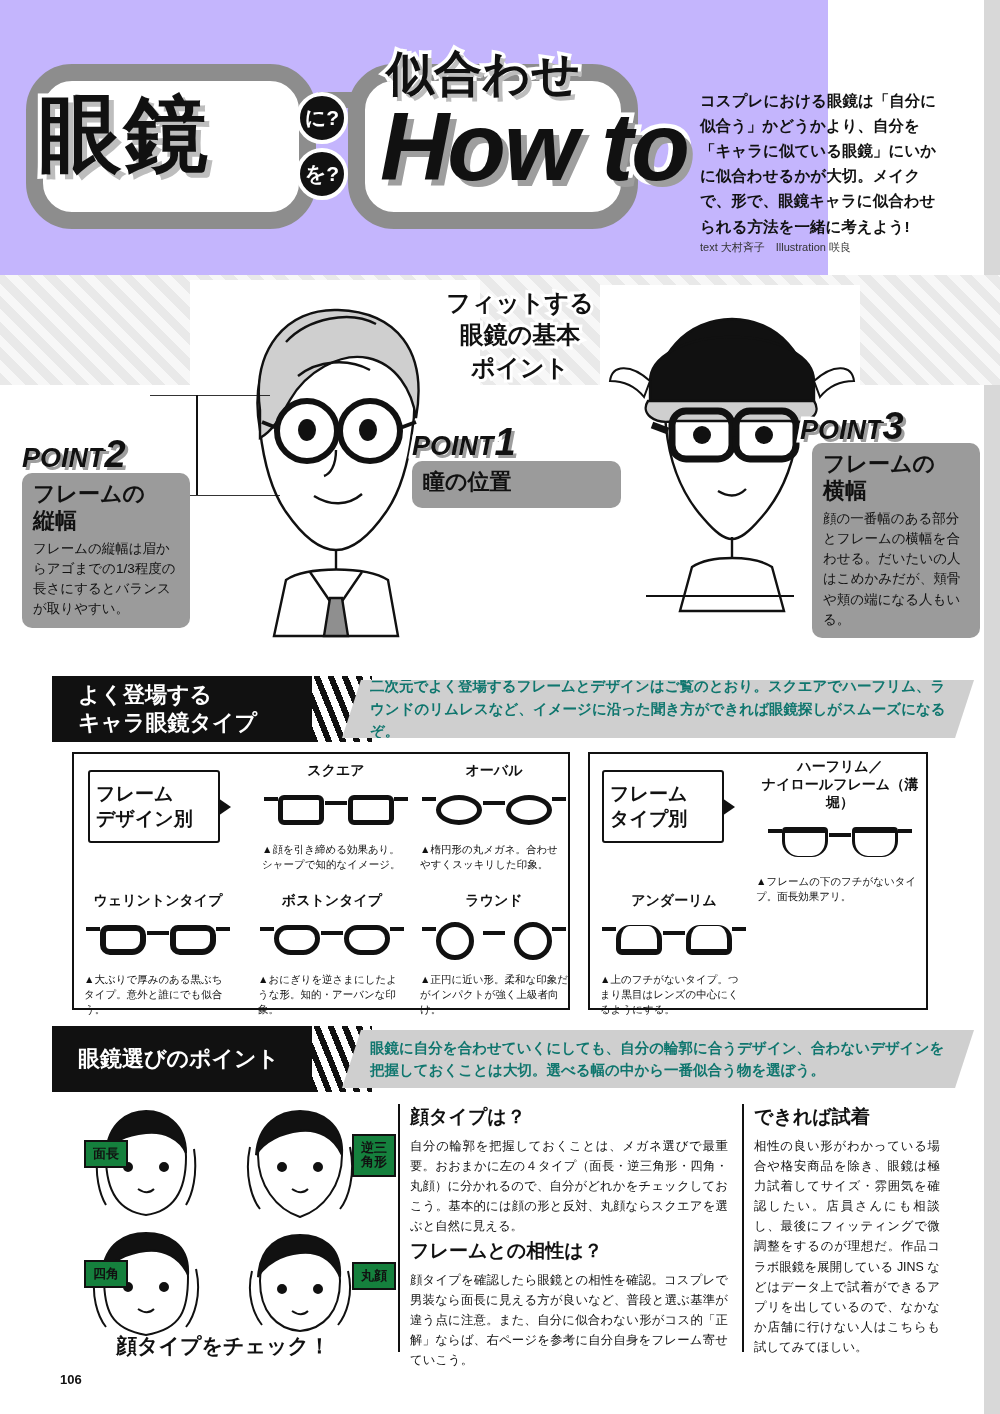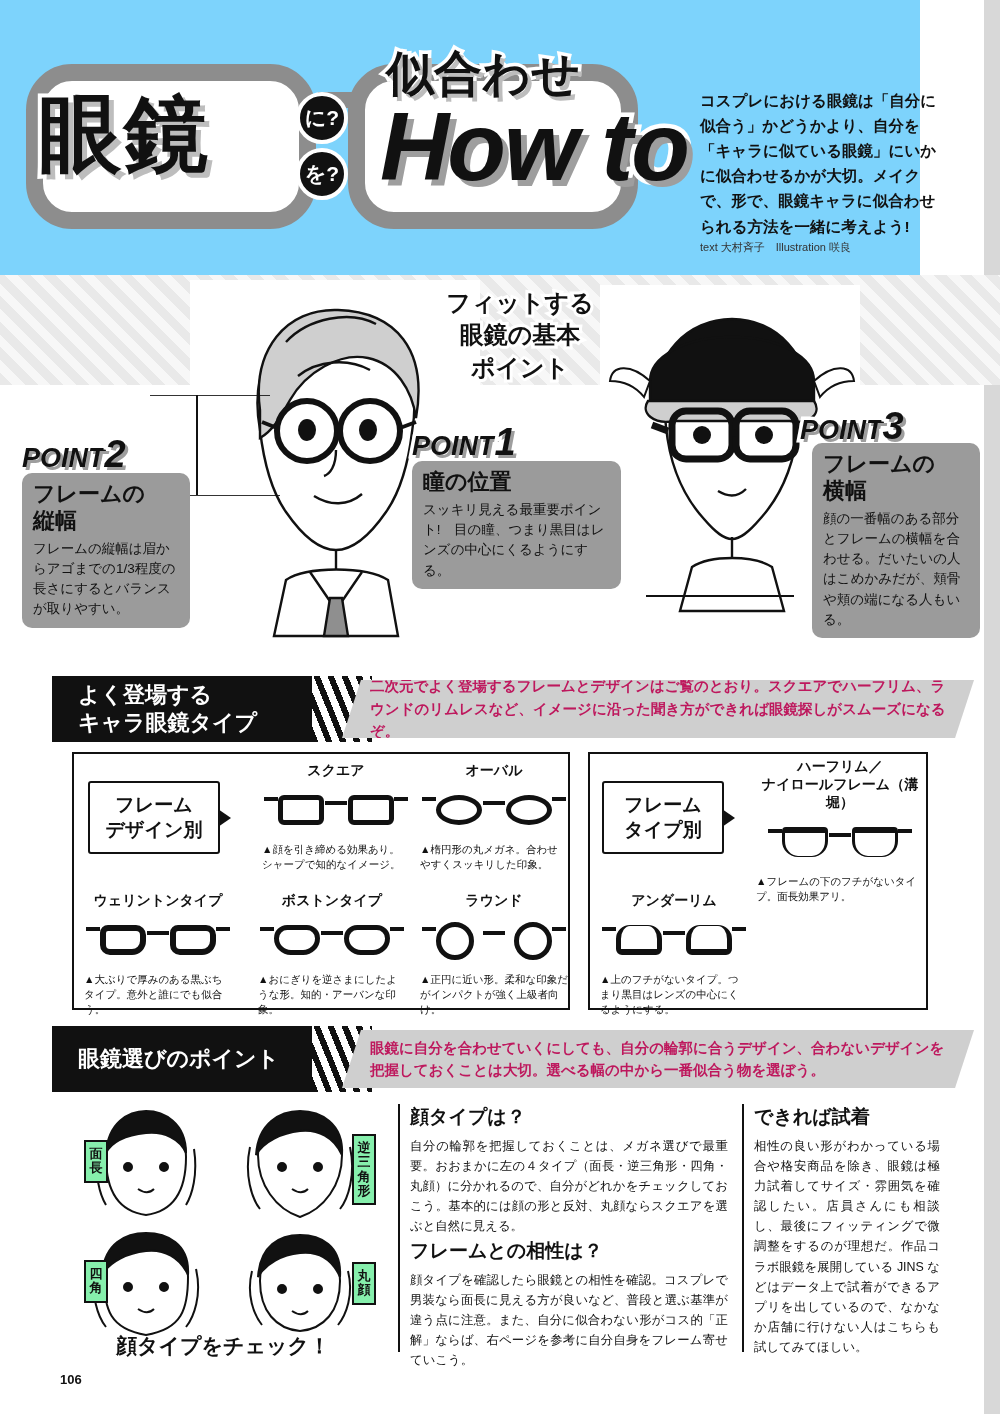--- a/index.html
+++ b/index.html
@@ -11,22 +11,22 @@
     color:#111;
     position:relative;
     overflow:hidden;
   }
   .page {
     position:absolute; inset:0;
     background:#ffffff;
   }
   
   .hero {
-    position:absolute; left:0; top:0; width:920px; height:275px;
-    background:#7dd3fc;
+    position:absolute; left:0; top:0; width:828px; height:275px;
+    background:#c4b5fd;
   }
   .hero-stripes {
     position:absolute; left:0; top:275px; width:1000px; height:110px;
     background:repeating-linear-gradient(45deg,#e9e9e9 0 9px,#f7f7f7 9px 18px);
   }
   .glasses-bg {
     position:absolute; left:18px; top:40px; width:660px; height:215px;
   }
   .glasses-bg .lens {
     position:absolute; top:24px; width:290px; height:165px;
@@ -139,29 +139,29 @@
   .band-slashes {
     position:absolute; left:300px; top:0; width:60px; height:66px;
     background:repeating-linear-gradient(68deg,#111 0 6px,#fff 6px 13px);
   }
   .band-gray {
     position:absolute; left:330px; top:4px; width:632px; height:58px;
     background:#cfcfcf;
     clip-path: polygon(3% 0, 100% 0, 97% 100%, 0 100%);
     display:flex; align-items:center; padding:0 28px;
   }
-  .band-gray .gt { font-size:14.5px; line-height:1.55; font-weight:bold; color:#be185d; }
+  .band-gray .gt { font-size:14.5px; line-height:1.55; font-weight:bold; color:#0f766e; }
   
   .chart-box {
     position:absolute; border:2px solid #111; background:#fff;
   }
   .cat-label {
     position:absolute; border:2px solid #111; background:#fff;
-    font-size:19px; font-weight:bold; text-align:center; line-height:1.3;
-    padding:10px 6px; border-radius:3px;margin-top:11px;
+    font-size:19px; font-weight:bold; line-height:1.3;
+    padding:10px 6px; border-radius:3px;
   }
   .cat-label::after {
     content:""; position:absolute; right:-13px; top:50%; margin-top:-9px;
     border-left:13px solid #111; border-top:9px solid transparent; border-bottom:9px solid transparent;
   }
   .g-item { position:absolute; width:148px; text-align:center; }
   .g-name { font-size:14px; font-weight:bold; margin-bottom:4px; }
   .g-desc { font-size:10.5px; line-height:1.42; text-align:left; color:#111; }
   .g-pic { height:54px; display:flex; align-items:center; justify-content:center; margin-bottom:4px; }
   .gl { position:relative; width:118px; height:36px; }
@@ -177,22 +177,22 @@
   .ov .l, .ov .r { border-radius:50%; }
   .we .l, .we .r { border-radius:8px 10px 14px 10px; border-width:6px; }
   .bo .l, .bo .r { border-radius:14px 14px 18px 18px; }
   .rd .l, .rd .r { border-radius:50%; width:38px; height:38px; top:-1px; }
   .hf .l, .hf .r { border-top-width:6px; border-left-width:3px; border-right-width:3px; border-bottom-width:1px; border-radius:4px 4px 16px 16px; }
   .ur .l, .ur .r { border-top-width:1px; border-bottom-width:6px; border-radius:14px 14px 6px 6px; }
   .rl .l, .rl .r { border-width:2px; border-radius:50%; }
   
   .face-grid { position:absolute; left:72px; top:1105px; width:300px; height:240px; }
   .fc-tag {
-    position:absolute; border:2px solid #111; background:#86efac;
-    font-size:13px; font-weight:bold; padding:5px 3px; width:24px; text-align:center; line-height:1.1;
+    position:absolute; border:2px solid #111; background:#15803d;
+    font-size:13px; font-weight:bold; padding:5px 3px; width:44px; text-align:center; line-height:1.1;
   }
   .check-title {
     position:absolute; left:78px; top:1332px; width:290px; text-align:center;
     font-size:21px; font-weight:bold;
   }
   .col-h { font-size:19px; font-weight:bold; margin-bottom:6px; }
   .col-p { font-size:12.4px; line-height:1.62; text-align:justify; }
   .vline { position:absolute; width:2px; background:#111; }
   .footer-page {
     position:absolute; left:60px; top:1372px; font-size:13px; font-weight:bold; color:#111;
@@ -302,21 +302,20 @@
         <span>縦幅</span>
       </div>
       <div class="pc-body">フレームの縦幅は眉からアゴまでの1/3程度の長さにするとバランスが取りやすい。</div>
     </div>
 
     <div class="point-head" id="point1-head">
       <span>POINT</span><span class="point-num">1</span>
     </div>
     <div class="point-card" id="point1-card">
       <div class="pc-title">瞳の位置</div>
-      <div class="pc-body">スッキリ見える最重要ポイント!　目の瞳、つまり黒目はレンズの中心にくるようにする。</div>
     </div>
 
     <div class="point-head" id="point3-head">
       <span>POINT</span><span class="point-num">3</span>
     </div>
     <div class="point-card" id="point3-card">
       <div class="pc-title">
         <span>フレームの</span><br>
         <span>横幅</span>
       </div>

